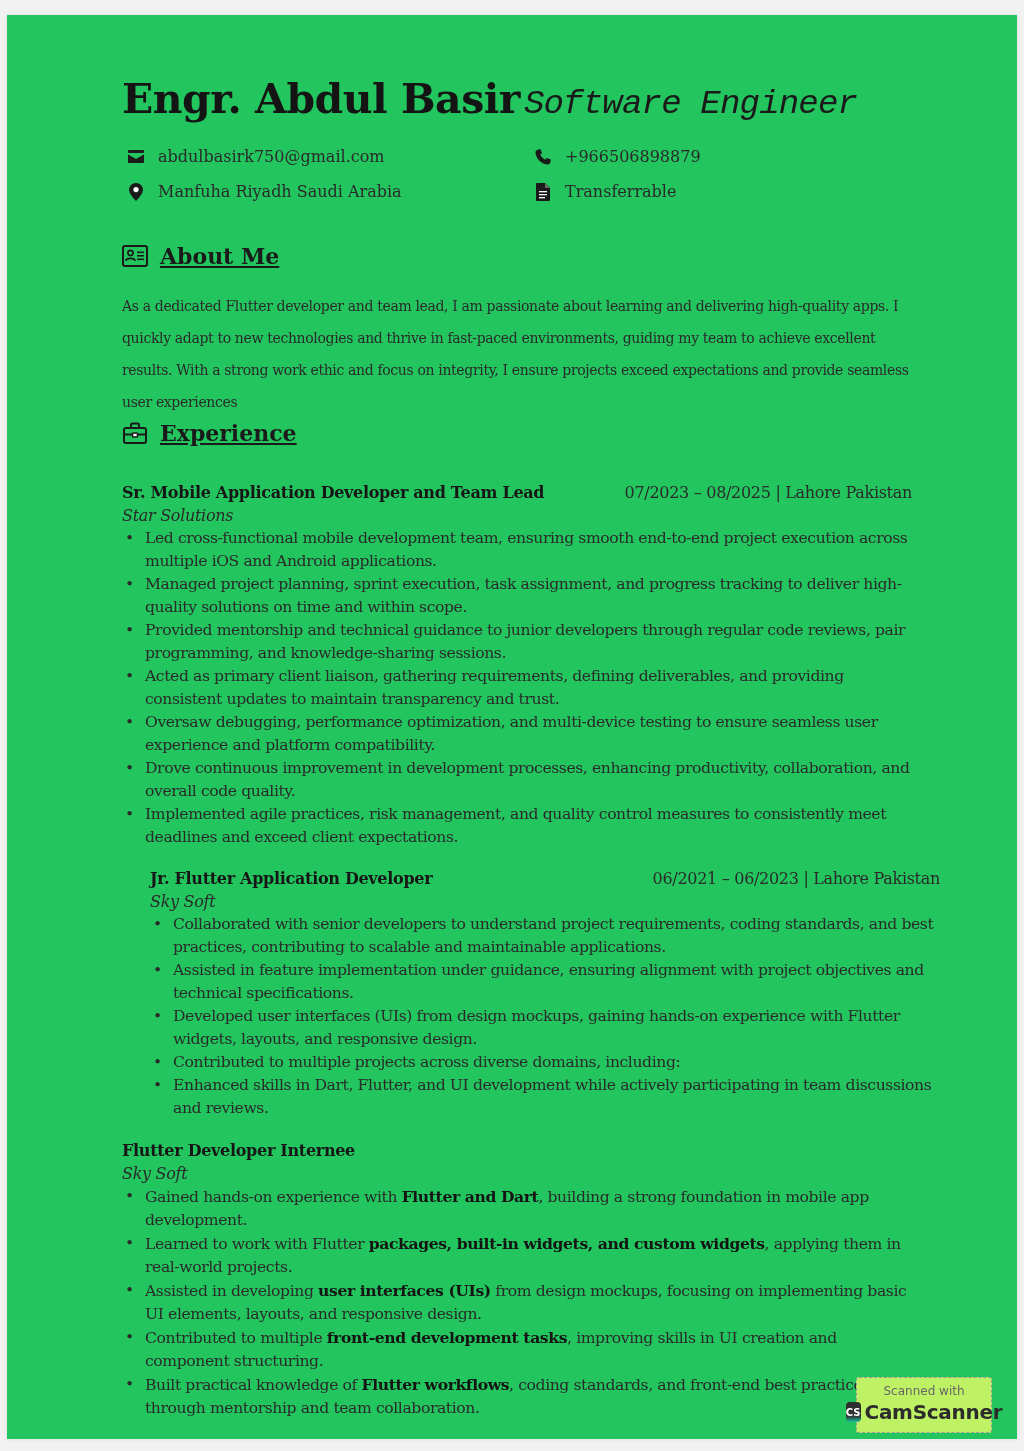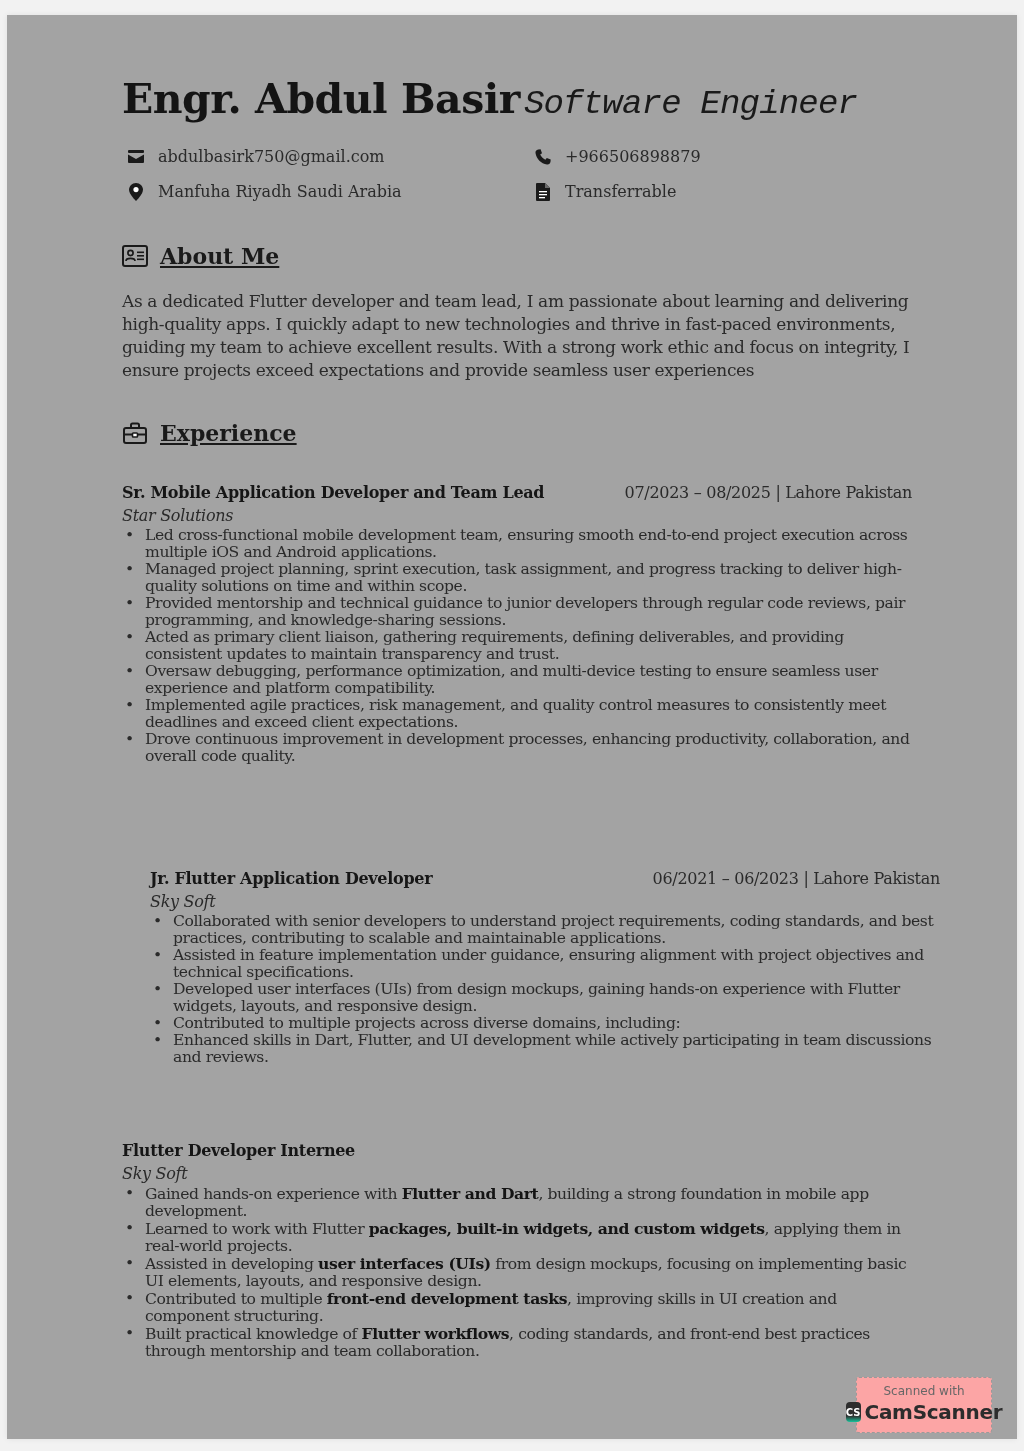--- a/index.html
+++ b/index.html
@@ -8,21 +8,21 @@
     background: #f2f2f2;
     font-family: "DejaVu Serif", serif;
     color: #1e1e1e;
     position: relative;
     overflow: hidden;
   }
   .page {
     position: absolute;
     left: 7px; top: 15px;
     width: 1010px; height: 1424px;
-    background: #a3a3a3;
+    background: #22c55e;
     box-shadow: 0 0 6px rgba(0,0,0,0.08);
   }
   .content {
     position: absolute;
     left: 115px; top: 0;
     width: 790px;
   }
   .header {
     position: absolute; top: 60px; left: 0;
     display: flex; align-items: baseline;
@@ -67,61 +67,61 @@
     color: #1a1a1a;
     text-decoration: underline;
   }
   .section-head .ico {
     width: 26px; height: 26px; margin-right: 12px;
     display: inline-flex; align-items: center; justify-content: center;
   }
   .about {
     position: absolute; top: 275px; left: 0;
     width: 790px;
-    font-size: 17px;
-    line-height: 23px;
+    font-size: 14px;
+    line-height: 32px;
     color: #2a2a2a;
     letter-spacing: -0.35px;
   }
   .job {
     position: absolute; left: 0; width: 790px;
   }
   .job-head {
     display: flex; justify-content: space-between;
     font-size: 16px; line-height: 23px;
     letter-spacing: -0.3px;
   }
   .job-role { font-weight: bold; color: #161616; }
   .job-meta { color: #2a2a2a; }
   .job-company {
     font-style: italic; font-size: 16px; line-height: 23px;
     color: #2a2a2a; letter-spacing: -0.3px;
   }
   .bullets {
     list-style: none; margin: 0; padding: 0;
-    font-size: 15.6px; line-height: 17px;
+    font-size: 15.6px; line-height: 23px;
     color: #2a2a2a;
     letter-spacing: -0.4px;
   }
   .bullets li {
     position: relative;
     padding-left: 23px;
   }
   .bullets li::before {
     content: "•";
     position: absolute; left: 3px; top: 0;
   }
   .bullets b { color: #141414; }
   .watermark {
     position: absolute;
     left: 856px; top: 1377px;
     width: 134px; height: 54px;
     border: 1px dashed #9a9a9a;
     border-radius: 3px;
-    background: #fca5a5;
+    background: #bef264;
     font-family: "DejaVu Sans", sans-serif;
     text-align: center;
   }
   .wm-top {
     font-size: 12px; color: #666; margin-top: 6px;
   }
   .wm-bottom {
     display: flex; align-items: center; justify-content: center;
     margin-top: 2px;
   }
@@ -218,22 +218,22 @@
         <span class="job-role">Sr. Mobile Application Developer and Team Lead</span>
         <span class="job-meta"><span>07/2023 – 08/2025</span> | <span>Lahore Pakistan</span></span>
       </div>
       <div class="job-company">Star Solutions</div>
       <ul class="bullets">
           <li><span>Led cross-functional mobile development team, ensuring smooth end-to-end project execution across multiple iOS and Android applications.</span></li>
           <li><span>Managed project planning, sprint execution, task assignment, and progress tracking to deliver high-quality solutions on time and within scope.</span></li>
           <li><span>Provided mentorship and technical guidance to junior developers through regular code reviews, pair programming, and knowledge-sharing sessions.</span></li>
           <li><span>Acted as primary client liaison, gathering requirements, defining deliverables, and providing consistent updates to maintain transparency and trust.</span></li>
           <li><span>Oversaw debugging, performance optimization, and multi-device testing to ensure seamless user experience and platform compatibility.</span></li>
+          <li><span>Drove continuous improvement in development processes, enhancing productivity, collaboration, and overall code quality.</span></li>
           <li><span>Implemented agile practices, risk management, and quality control measures to consistently meet deadlines and exceed client expectations.</span></li>
-          <li><span>Drove continuous improvement in development processes, enhancing productivity, collaboration, and overall code quality.</span></li>
         </ul>
     </div>
 
     <div class="job" id="job1" style="top:852px;margin-left:28px;">
       <div class="job-head">
         <span class="job-role">Jr. Flutter Application Developer</span>
         <span class="job-meta"><span>06/2021 – 06/2023</span> | <span>Lahore Pakistan</span></span>
       </div>
       <div class="job-company">Sky Soft</div>
       <ul class="bullets">

